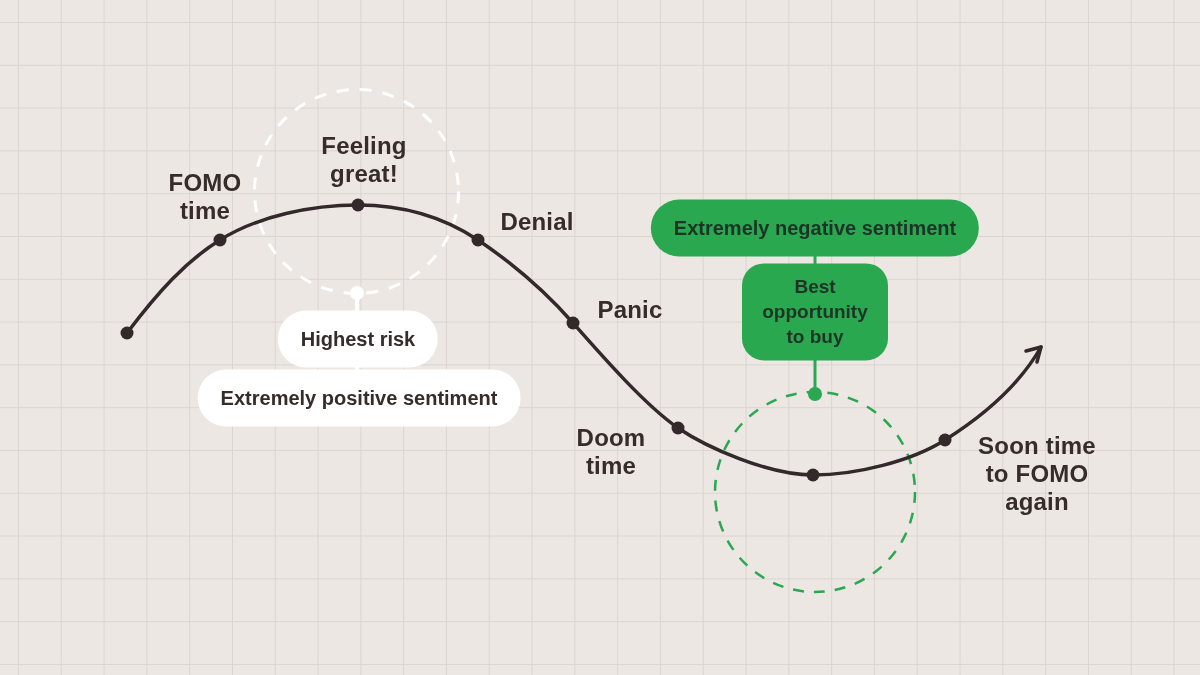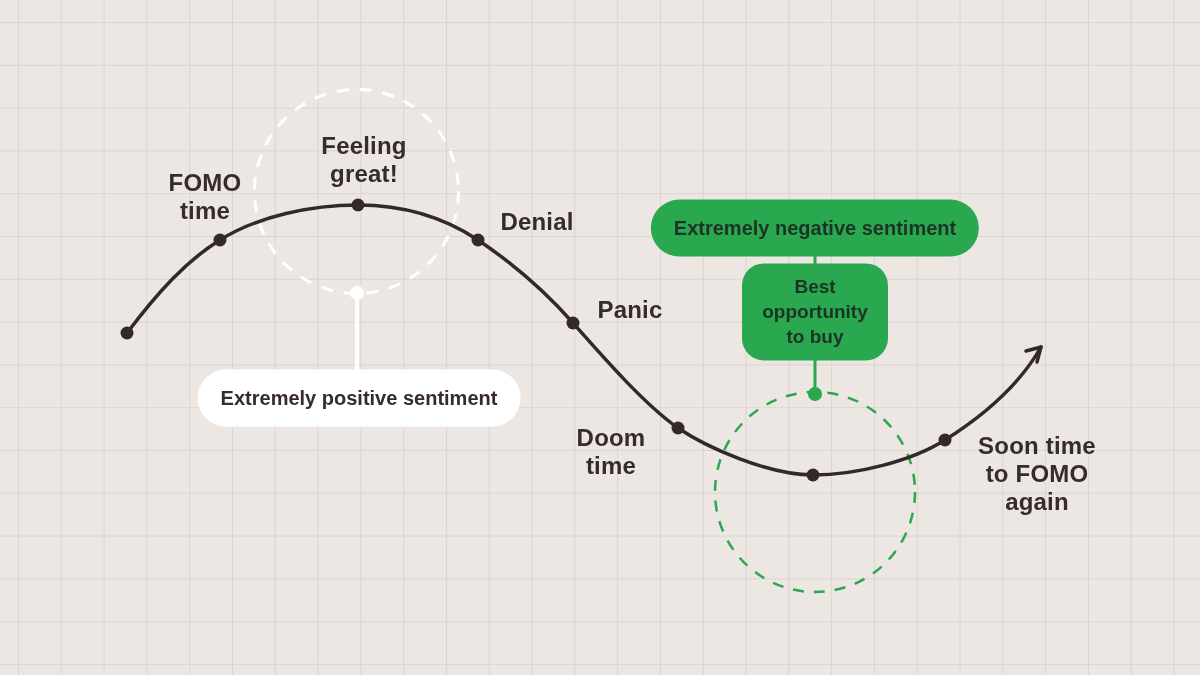--- a/index.html
+++ b/index.html
@@ -117,20 +117,21 @@
 
   <div class="label" style="left:630px; top:310px;">Panic</div>
 
   <div class="label" style="left:611px; top:452px;">Doom
 time</div>
 
 
   <div class="label" style="left:1037px; top:474px;">Soon time
 to FOMO again</div>
 
+  <div class="pill" style="left:358px; top:339px;">Highest risk</div>
 
   <div class="pill" style="left:359px; top:398px;">Extremely positive sentiment</div>
 
   <div class="pill green" style="left:815px; top:228px;">Extremely negative sentiment</div>
 
   <div class="box-green" style="left:815px; top:312px;">Best
 opportunity
 to buy</div>
 
 </div>

